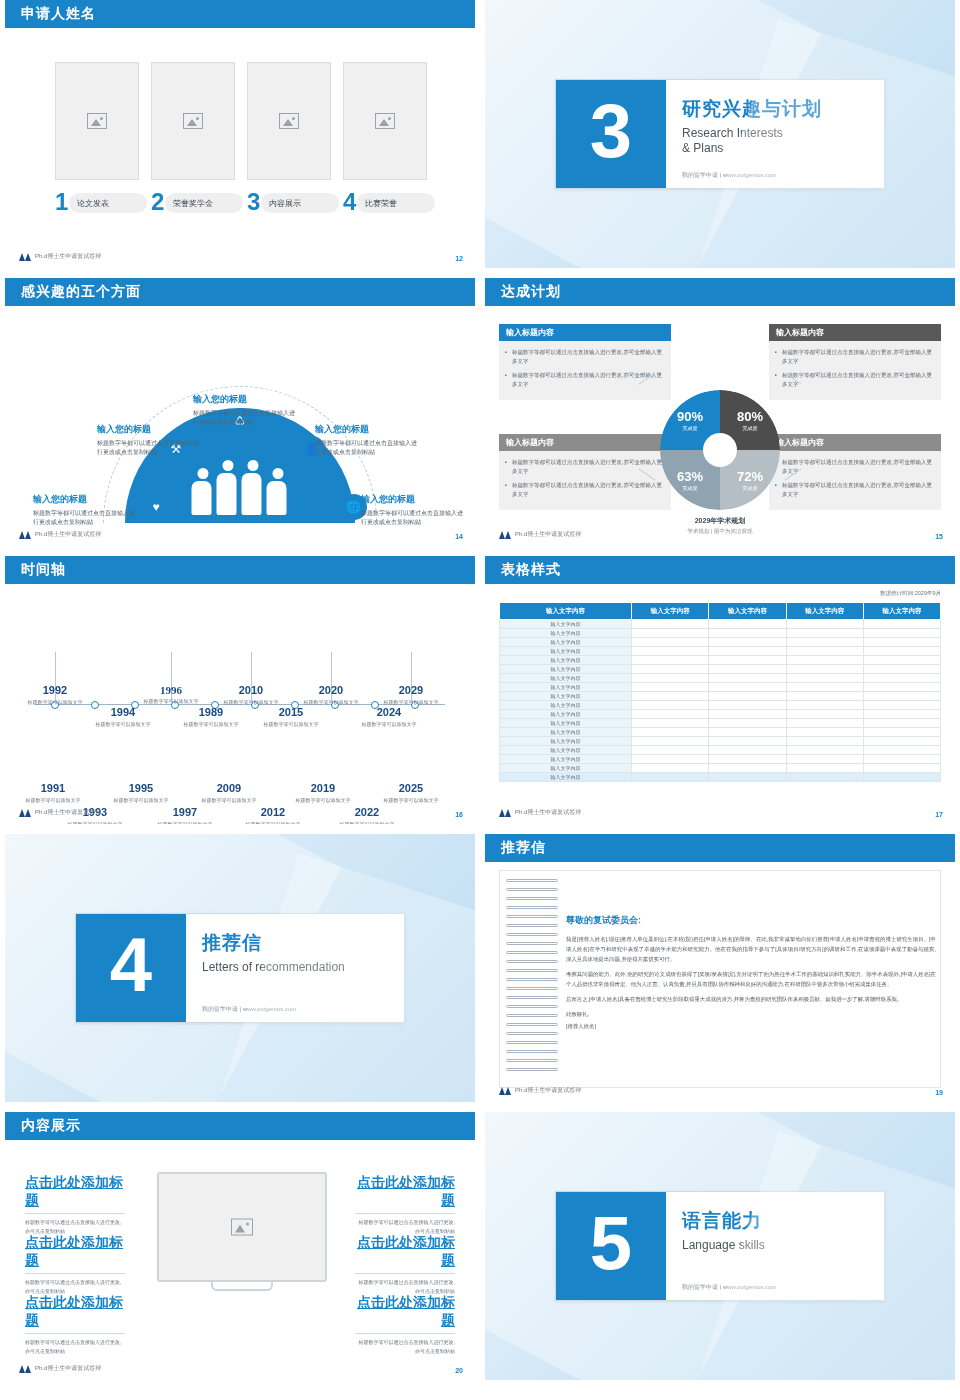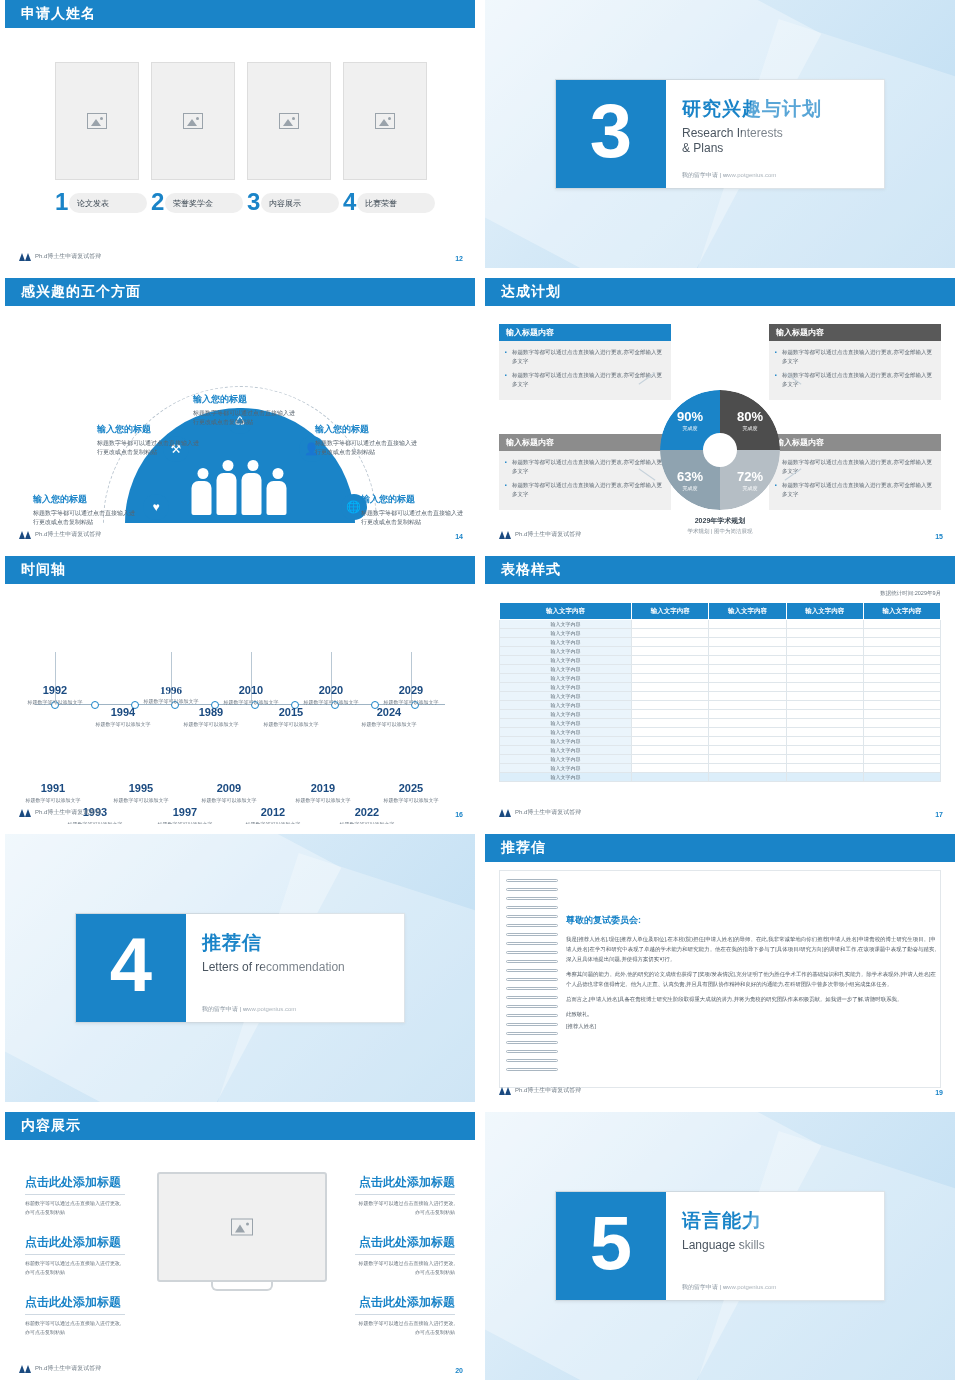--- a/index.html
+++ b/index.html
@@ -111,21 +111,21 @@
   .letter p { margin:0 0 5px 0; font-size:5.4px; color:#4d5761; line-height:1.85; text-align:justify; }
   .letter .sig { font-size:5.4px; color:#4d5761; line-height:2.2; }
 
   
   .tv { position:absolute; left:152px; top:60px; width:170px; height:110px; background:#f0f0f0; border:2px solid #cfd4d8; border-radius:3px; }
   .tv .inner-ic { position:absolute; left:50%; top:50%; transform:translate(-50%,-50%); width:22px; height:17px; border:1.2px solid #9aa3ab; }
   .tv .inner-ic::after { content:""; position:absolute; left:3px; bottom:2px; width:0; height:0; border-left:5px solid transparent; border-right:5px solid transparent; border-bottom:8px solid #9aa3ab; }
   .tv .inner-ic::before { content:""; position:absolute; right:3px; top:3px; width:3px; height:3px; border-radius:50%; background:#9aa3ab; }
   .tvstand { position:absolute; left:206px; top:170px; width:62px; height:9px; border:2px solid #cfd4d8; border-top:none; border-radius:0 0 6px 6px; }
   .cbox { position:absolute; width:100px; }
-  .cbox .t { font-size:12px; font-weight:bold; color:#1a84c8; }
+  .cbox .t { font-size:14px; font-weight:bold; color:#1a84c8;text-decoration:underline; }
   .cbox .line { width:100%; height:1px; background:#cfd9e2; margin:3px 0 4px; }
   .cbox .d { font-size:5px; color:#6a747e; line-height:1.7; }
   .cbox.right { text-align:right; }
 </style>
 </head>
 <body>
 
 <div class="deck">
 
   <div class="slide">

